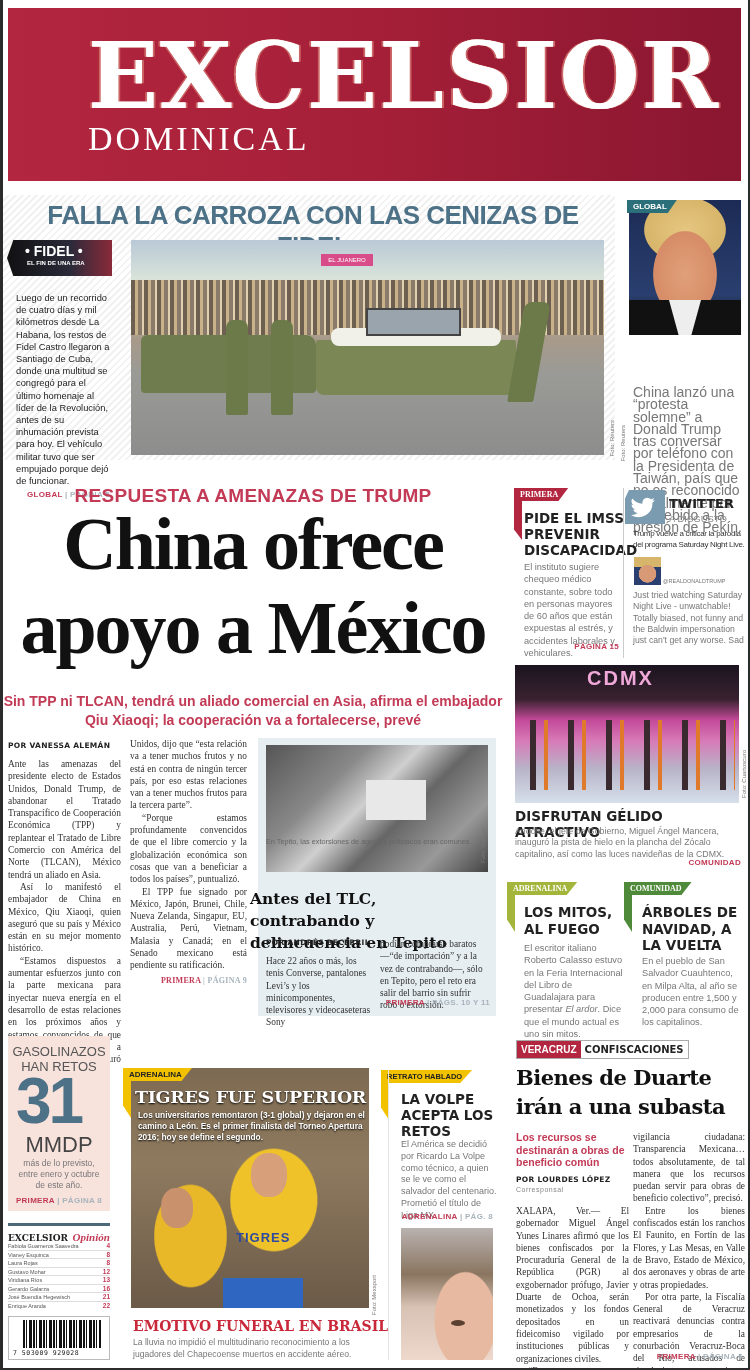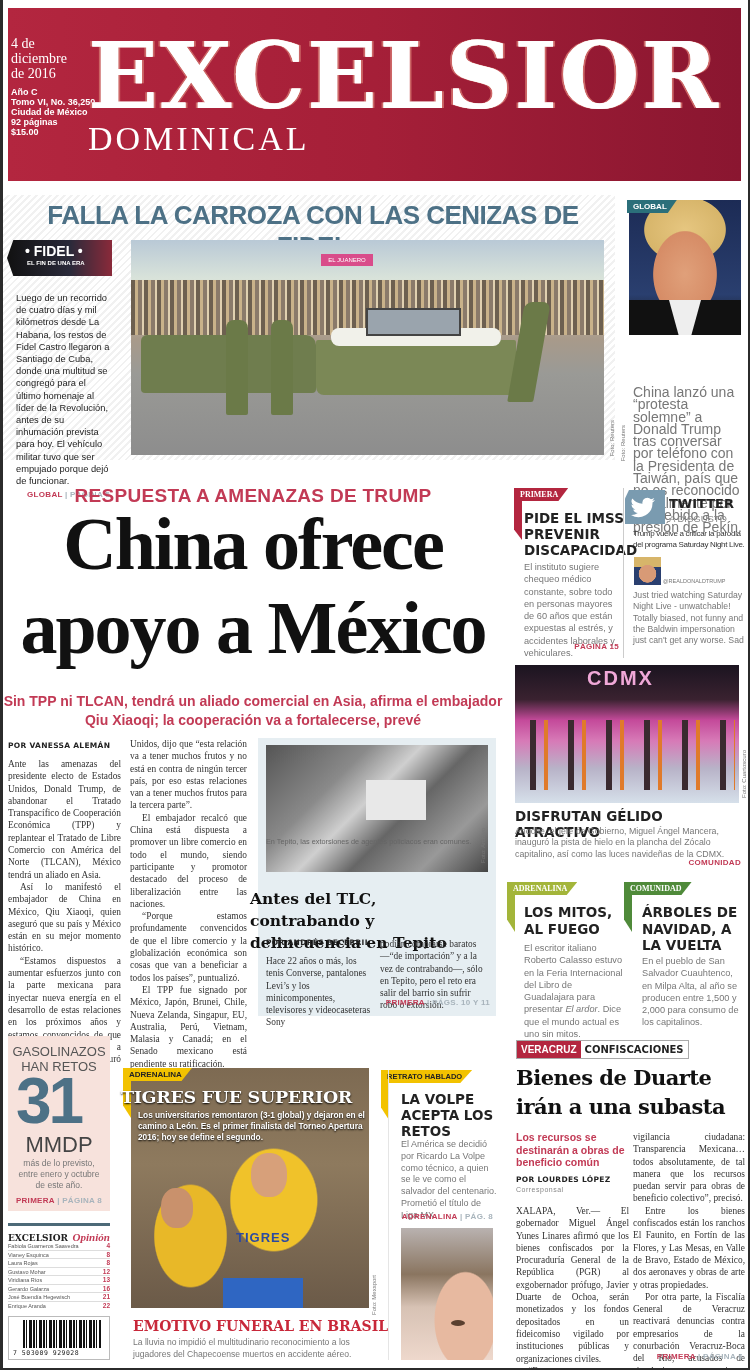--- a/index.html
+++ b/index.html
@@ -36,28 +36,20 @@
 .twitter-box{left:620px;top:488px;width:122px;height:170px;border-left:1px solid #ccc}
 .sec-tag-red{background:#b3263f}
 .footer-ref{text-align:right}
 </style>
 </head>
 <body>
 
 <div class="page">
 
   <div class="abs masthead"></div>
-  <div class="abs mast-meta">
-    <div class="mast-date" style="width:70px">4 de diciembre de 2016</div>
-    <div>Año C</div>
-    <div>Tomo VI, No. 36,250</div>
-    <div>Ciudad de México</div>
-    <div>92 páginas</div>
-    <div>$15.00</div>
-  </div>
   <div class="abs mast-logo">EXCELSIOR</div>
   <div class="abs mast-sub">DOMINICAL</div>
 
   <div class="abs fidel-band"></div>
   <div class="abs fidel-head">FALLA LA CARROZA CON LAS CENIZAS DE FIDEL</div>
   <div class="abs fidel-badge">
     <span class="t">• FIDEL •</span>
     <span class="s">EL FIN DE UNA ERA</span>
   </div>
   <div class="abs fidel-text">
@@ -95,21 +87,20 @@
   <div class="abs deck">Sin TPP ni TLCAN, tendrá un aliado comercial en Asia, afirma el embajador Qiu Xiaoqi; la cooperación va a fortalecerse, prevé</div>
   <div class="abs byline" style="left:5px;top:741px">POR VANESSA ALEMÁN</div>
   <div class="abs col" style="left:5px;top:758px;width:113px">
     <p class="first">Ante las amenazas del presidente electo de Estados Unidos, Donald Trump, de abandonar el Tratado Transpacífico de Cooperación Económica (TPP) y replantear el Tratado de Libre Comercio con América del Norte (TLCAN), México tendrá un aliado en Asia.</p>
     <p>Así lo manifestó el embajador de China en México, Qiu Xiaoqi, quien aseguró que su país y México están en su mejor momento histórico.</p>
     <p>“Estamos dispuestos a aumentar esfuerzos junto con la parte mexicana para inyectar nueva energía en el desarrollo de estas relaciones en los próximos años y estamos convencidos de que la cooperación va a fortalecerse mucho”, aseguró el diplomático.</p>
     <p>Y al referirse a Estados</p>
   </div>
   <div class="abs col" style="left:127px;top:738px;width:117px">
     <p class="first">Unidos, dijo que “esta relación va a tener muchos frutos y no está en contra de ningún tercer país, por eso estas relaciones van a tener muchos frutos para la tercera parte”.</p>
-    <p>El embajador recalcó que China está dispuesta a promover un libre comercio en todo el mundo, siendo participante y promotor destacado del proceso de liberalización entre las naciones.</p>
     <p>“Porque estamos profundamente convencidos de que el libre comercio y la globalización económica son cosas que van a beneficiar a todos los países”, puntualizó.</p>
     <p>El TPP fue signado por México, Japón, Brunei, Chile, Nueva Zelanda, Singapur, EU, Australia, Perú, Vietnam, Malasia y Canadá; en el Senado mexicano está pendiente su ratificación.</p>
     <div class="ref footer-ref" style="margin-top:3px">
       <span class="a">PRIMERA</span><span class="b"> | </span><span class="b">PÁGINA 9</span>
     </div>
   </div>
 
   <div class="abs tepito-box"></div>
   <div class="abs" style="left:263px;top:745px;width:222px;height:127px;background:linear-gradient(135deg,#555 0%,#8a8a8a 30%,#cfcfcf 45%,#666 60%,#999 80%,#444 100%);filter:grayscale(1)">
     <div class="abs" style="left:100px;top:35px;width:60px;height:40px;background:#e8e8e8"></div>
@@ -225,21 +216,21 @@
   </div>
 
   <div class="abs" style="left:128px;top:1068px;width:238px;height:240px;background:radial-gradient(ellipse 30% 35% at 60% 55%,#f0c22a 0 60%,transparent 62%),radial-gradient(ellipse 25% 35% at 25% 70%,#e8b828 0 60%,transparent 62%),linear-gradient(180deg,#7d6a52 0%,#8e7a5e 40%,#6b5a48 100%)">
     <div class="abs" style="left:120px;top:85px;width:36px;height:44px;background:#d7a07a;border-radius:45%"></div>
     <div class="abs" style="left:30px;top:120px;width:32px;height:40px;background:#c9916c;border-radius:45%"></div>
     <div class="abs" style="left:105px;top:162px;font-weight:bold;font-size:13px;color:#2b4aa0;letter-spacing:1px">TIGRES</div>
     <div class="abs" style="left:92px;top:210px;width:80px;height:30px;background:#2f66c2"></div>
   </div>
   <div class="abs" style="left:120px;top:1068px;width:8px;height:50px;background:#f2c200;clip-path:polygon(0 0,100% 0,100% 100%,0 75%)"></div>
   <div class="abs tag" style="left:120px;top:1068px;background:#f2c200;color:#222;clip-path:polygon(0 0,100% 0,85% 100%,0 100%)">ADRENALINA</div>
-  <div class="abs" style="left:118px;top:1087px;font-family:'DejaVu Serif',serif;font-weight:bold;font-size:17.5px;color:#fff;letter-spacing:-0.3px;text-shadow:0 1px 2px #000">TIGRES FUE SUPERIOR</div>
+  <div class="abs" style="left:132px;top:1087px;font-family:'DejaVu Serif',serif;font-weight:bold;font-size:17.5px;color:#fff;letter-spacing:-0.3px;text-shadow:0 1px 2px #000">TIGRES FUE SUPERIOR</div>
   <div class="abs" style="left:135px;top:1110px;width:228px;font-weight:bold;font-size:8.3px;line-height:11px;color:#fff;text-shadow:0 1px 2px #000">Los universitarios remontaron (3-1 global) y dejaron en el camino a León. Es el primer finalista del Torneo Apertura 2016; hoy se define el segundo.</div>
   <div class="abs credit-v" style="left:368px;top:1275px">Foto: Mexsport</div>
 
   <div class="abs" style="left:130px;top:1318px;font-family:'DejaVu Serif',serif;font-weight:bold;font-size:14px;color:#c8283a">EMOTIVO FUNERAL EN BRASIL</div>
   <div class="abs body-gray" style="left:130px;top:1337px;width:240px;font-size:8.6px;line-height:11.5px">La lluvia no impidió el multitudinario reconocimiento a los jugadores del Chapecoense muertos en accidente aéreo.</div>
 
   <div class="abs" style="left:378px;top:1070px;width:8px;height:50px;background:#f2c200;clip-path:polygon(0 0,100% 0,100% 100%,0 75%)"></div>
   <div class="abs tag" style="left:378px;top:1070px;background:#f2c200;color:#222;font-size:7.5px;clip-path:polygon(0 0,100% 0,87% 100%,0 100%)">RETRATO HABLADO</div>
   <div class="abs" style="left:385px;top:1070px;width:1px;height:290px;background:#e5e5e5"></div>
   <div class="abs h-sans" style="left:398px;top:1091px;width:100px;font-size:13.5px;line-height:16px">LA VOLPE ACEPTA LOS RETOS</div>

